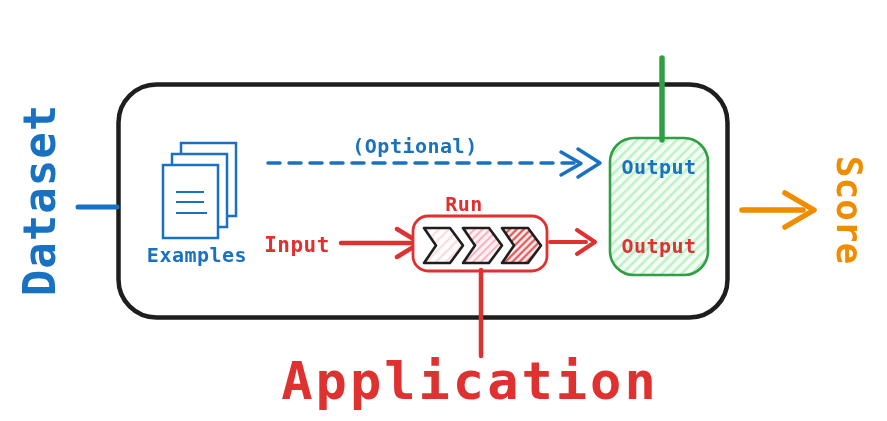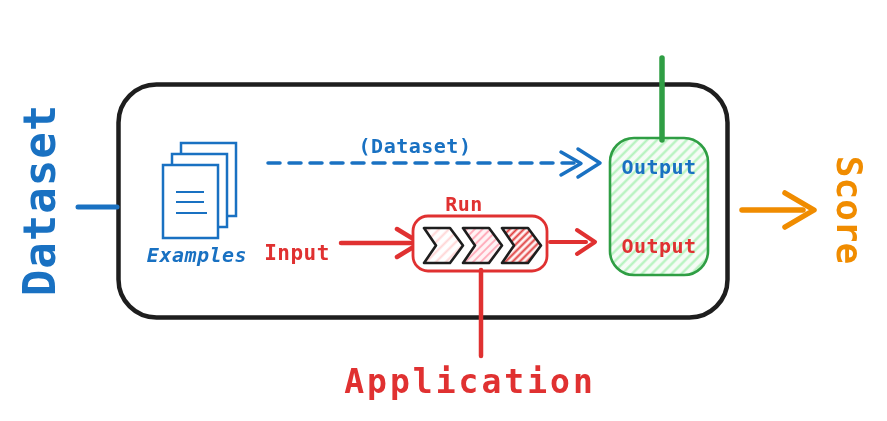--- a/index.html
+++ b/index.html
@@ -20,24 +20,24 @@
   .rot-ccw{transform:translate(-50%,-50%) rotate(-90deg);}
   .rot-cw{transform:translate(-50%,-50%) rotate(90deg);}
   .big{font-size:40px; letter-spacing:2px;}
   .small{font-size:20px; letter-spacing:0.5px;}
   .blue{color:var(--c-blue);} .red{color:var(--c-red);}
   .green{color:var(--c-green);} .orange{color:var(--c-orange);}
 
   .lbl-dataset{left:40px; top:200px; font-size:44px; letter-spacing:1px;}
   .lbl-evaluator{left:620px; top:32px;}
   .lbl-score{left:849px; top:210px; font-size:36px; letter-spacing:0;}
-  .lbl-application{left:470px; top:381px; font-size:33px; letter-spacing:3px;}
-  .lbl-examples{left:197px; top:255px;font-style:italic;}
+  .lbl-application{left:470px; top:381px; font-size:52px; letter-spacing:3px;}
+  .lbl-examples{left:197px; top:255px;}
   .lbl-optional{left:415px; top:146px;}
-  .lbl-input{left:297px; top:245px; font-size:21px;margin-top:8px;}
+  .lbl-input{left:297px; top:245px; font-size:21px;}
   .lbl-run{left:464px; top:204px;}
   .lbl-output-ref{left:659px; top:167px;}
   .lbl-output-act{left:659px; top:246px;}
 
   .stroke-blue{stroke:var(--c-blue);} .stroke-red{stroke:var(--c-red);}
   .stroke-green{stroke:var(--c-green);} .stroke-orange{stroke:var(--c-orange);}
   .stroke-ink{stroke:var(--c-ink);}
 </style>
 </head>
 <body>
@@ -124,19 +124,19 @@
     <g fill="none" class="stroke-orange" stroke-width="5.5" stroke-linecap="round" stroke-linejoin="round">
       <line x1="742" y1="210" x2="803" y2="210"></line>
       <polyline points="785,193 814,210 785,227"></polyline>
     </g>
   </svg>
 
   <div class="lbl big blue rot-ccw lbl-dataset">Dataset</div>
   <div class="lbl big orange rot-cw lbl-score">Score</div>
   <div class="lbl big red lbl-application">Application</div>
   <div class="lbl small blue lbl-examples">Examples</div>
-  <div class="lbl small blue lbl-optional">(Dataset)</div>
+  <div class="lbl small blue lbl-optional">(Optional)</div>
   <div class="lbl small red lbl-input">Input</div>
   <div class="lbl small red lbl-run">Run</div>
   <div class="lbl small blue lbl-output-ref">Output</div>
   <div class="lbl small red lbl-output-act">Output</div>
 
 </div>
 
 </body></html>

